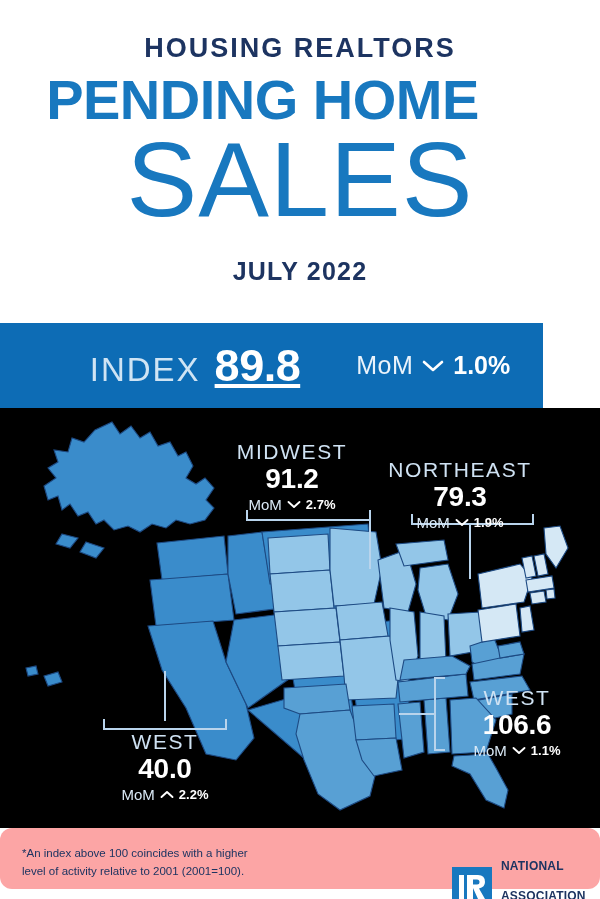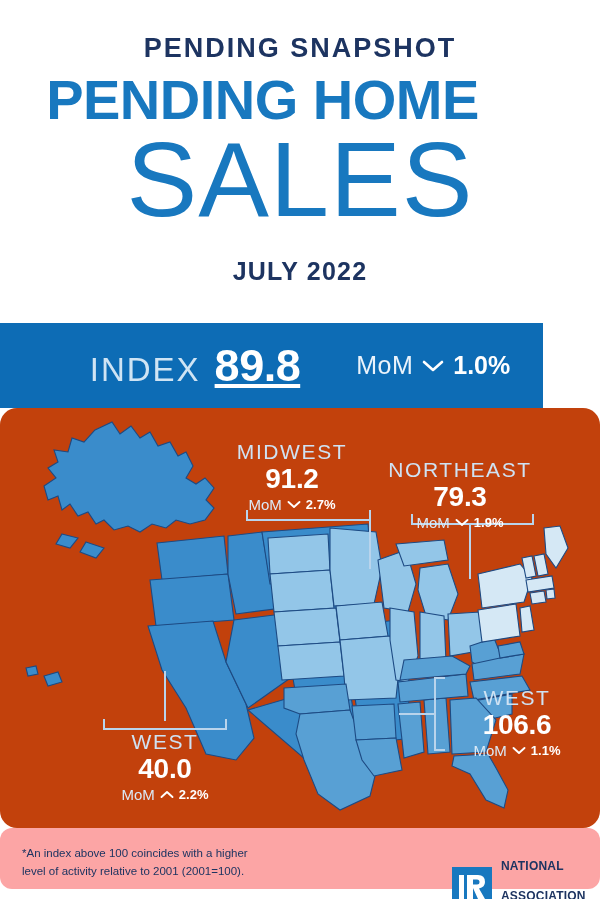--- a/index.html
+++ b/index.html
@@ -48,21 +48,21 @@
     font-size:45px;font-weight:800;color:#ffffff;letter-spacing:-0.5px;text-decoration:underline;
   }
   .index-mom{display:flex;align-items:center;gap:9px;}
   .mom-label{font-size:25px;font-weight:300;color:#eaf3fb;letter-spacing:0.5px;}
   .mom-pct{font-size:25px;font-weight:800;color:#ffffff;}
   .chev{display:inline-block;}
   .chev svg{display:block;}
 
   
   .map-section{
-    position:absolute;left:0;top:408px;width:600px;height:420px;background:#c2410c;border-radius:17px;
+    position:absolute;left:0;top:408px;width:600px;height:420px;background:#000000;
   }
   .map-svg{position:absolute;left:0;top:0;width:600px;height:420px;}
 
   
   .callout{position:absolute;text-align:center;}
   .c-name{font-size:21px;font-weight:300;letter-spacing:1.6px;color:#cfe2f3;line-height:1.1;}
   .c-value{font-size:28px;font-weight:800;color:#ffffff;line-height:1.15;letter-spacing:-0.3px;}
   .c-mom{display:flex;align-items:center;justify-content:center;gap:5px;margin-top:1px;}
   .c-mom-label{font-size:15px;font-weight:300;color:#dbeaf7;}
   .c-mom-pct{font-size:13px;font-weight:800;color:#ffffff;}
@@ -86,21 +86,21 @@
   .logo-text{display:flex;flex-direction:column;line-height:1.14;}
   .lt1,.lt2{font-size:12px;font-weight:800;color:#1d3461;letter-spacing:0.2px;margin-top:16px;}
   .lt3{font-size:12px;font-weight:800;color:#6d28d9;letter-spacing:0.2px;}
 </style>
 </head>
 <body>
 
 <div class="page">
 
   <div class="header">
-    <div class="kicker">PENDING SNAPSHOT</div>
+    <div class="kicker">HOUSING REALTORS</div>
     <div class="title-pending">PENDING HOME</div>
     <div class="title-sales">SALES</div>
     <div class="subtitle">JULY 2022</div>
   </div>
 
   <div class="index-band">
     <div class="index-row">
       <div class="index-left">
         <span class="index-word">INDEX</span>
         <span class="index-value">89.8</span>

